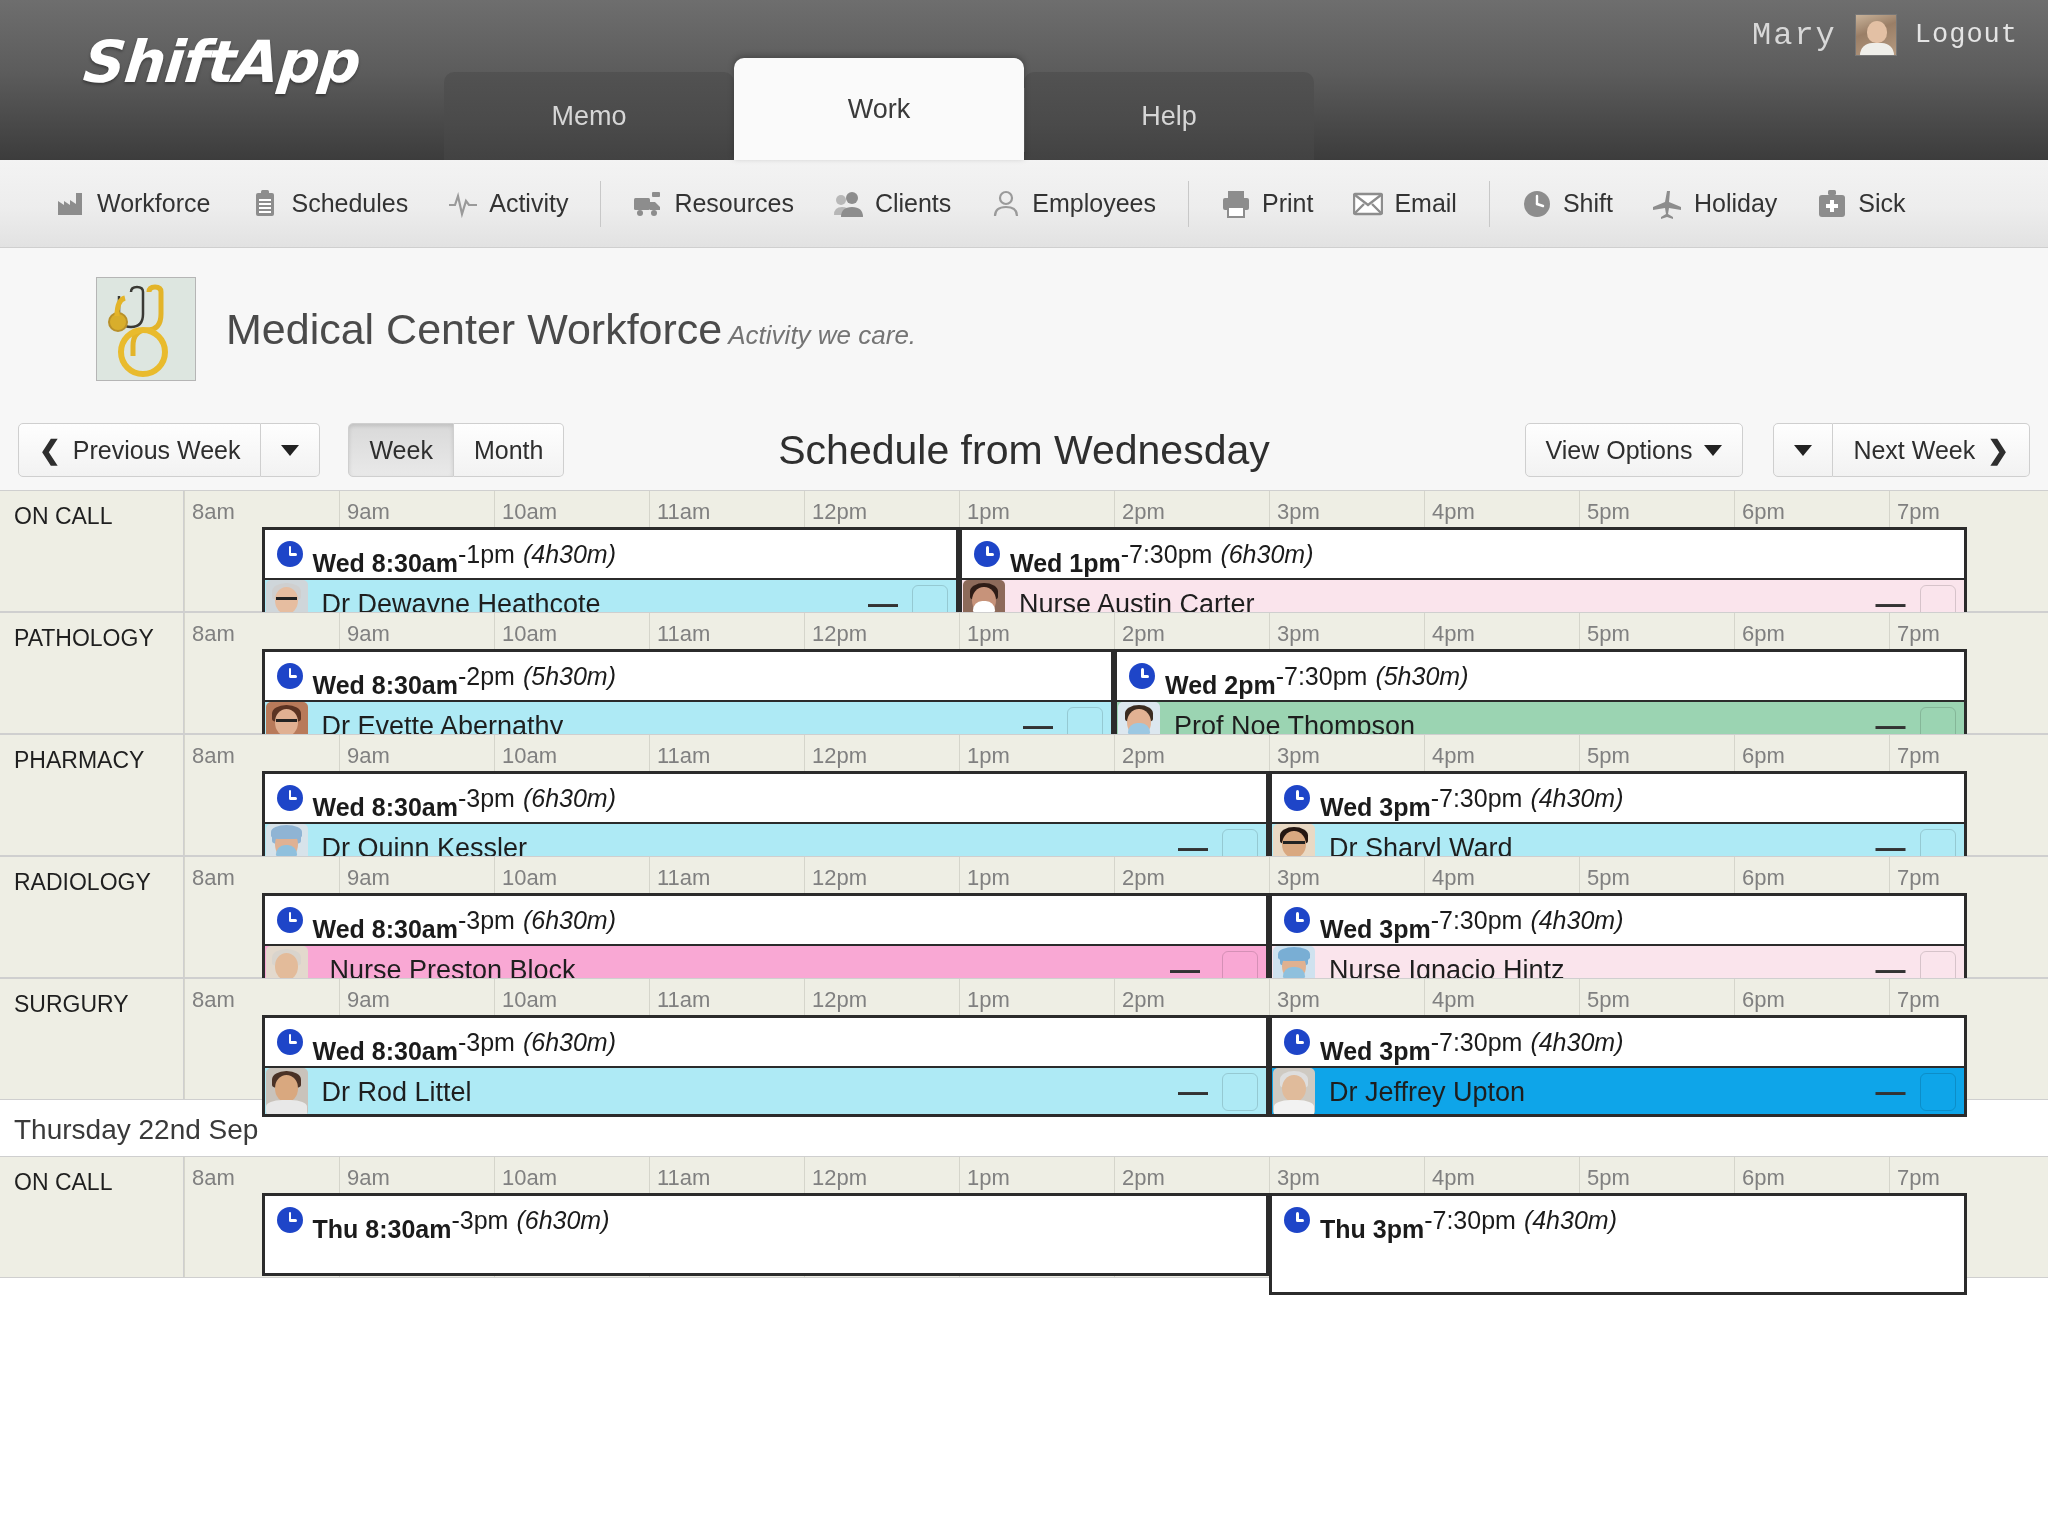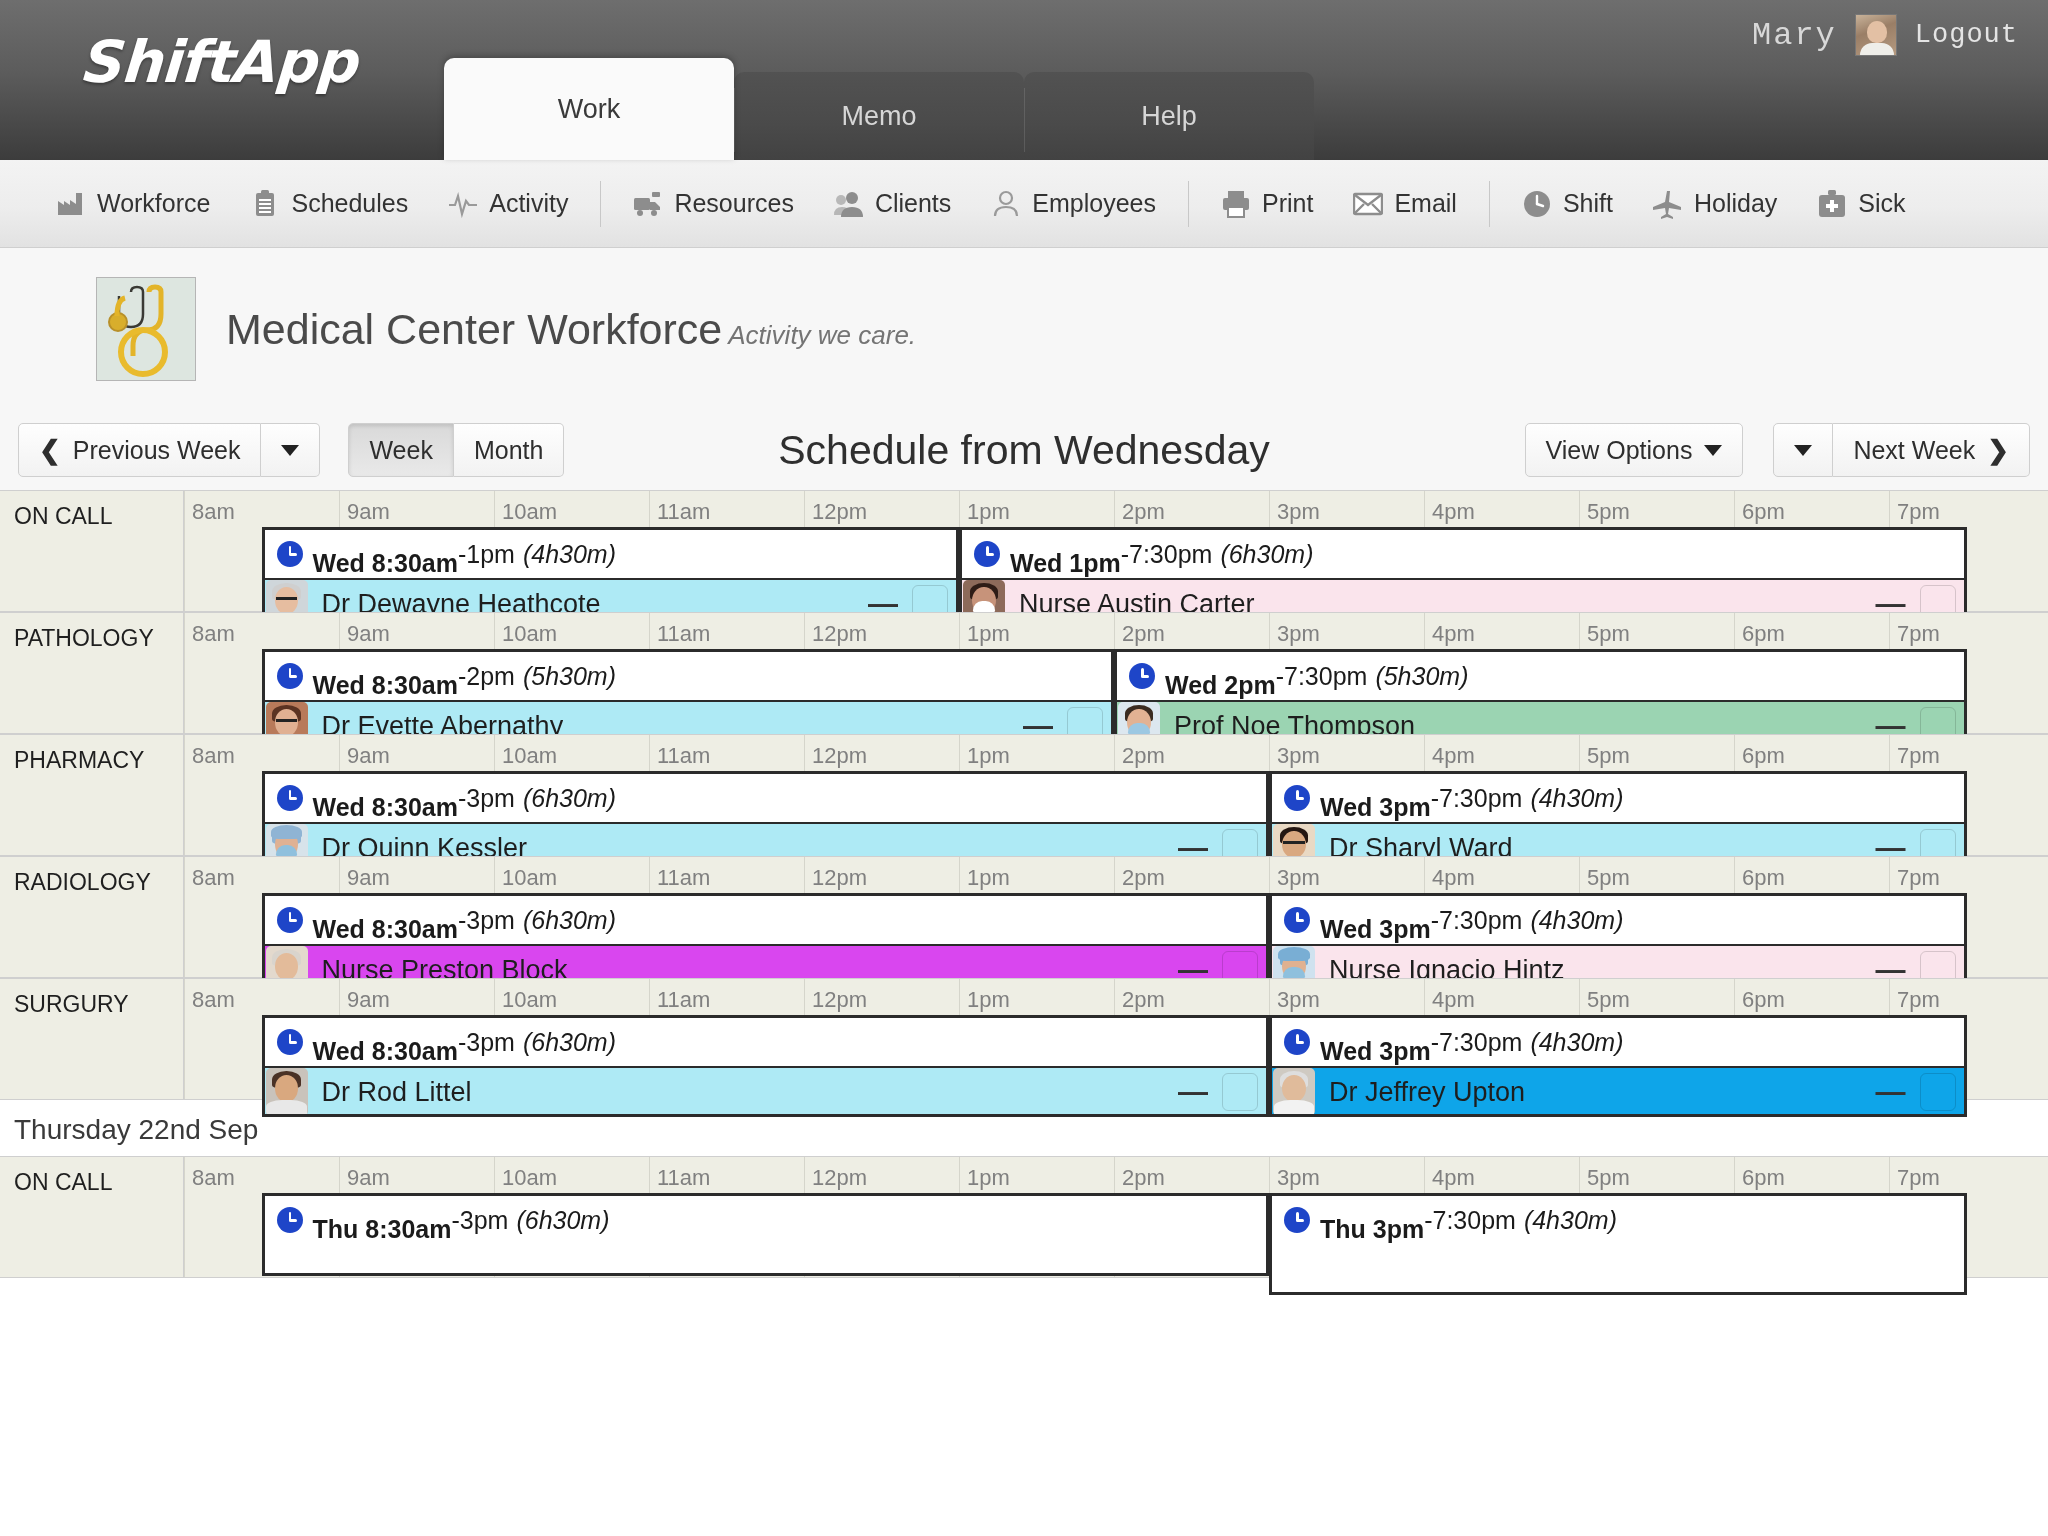--- a/index.html
+++ b/index.html
@@ -291,25 +291,25 @@
   .face .cap  { position: absolute; left: 12%; top: 2%; width: 76%; height: 30%; border-radius: 50% 50% 24% 24%; }
   .face .glasses { position: absolute; left: 24%; top: 36%; width: 52%; height: 12%; border-top: 3px solid #222; }
 </style>
 </head>
 <body>
 
 <div class="header">
   <div class="logo">ShiftApp</div>
 
   <div class="tabs">
+    <div class="tab">
+        <span>Memo</span>
+      </div>
     <div class="tab active">
         <span>Work</span>
-      </div>
-    <div class="tab">
-        <span>Memo</span>
       </div>
     <div class="tab">
         <span>Help</span>
       </div>
   </div>
 
   <div class="user-area">
     <span class="user-name">Mary</span>
     <span class="avatar-top"></span>
     <span class="logout">Logout</span>
@@ -758,21 +758,21 @@
         <div class="gcol" style="left: 1705px; width: 155px;">
           <span>7pm</span>
         </div>
         <div class="shift" style="left: 77.5px; top: 36px; width: 1007.5px; height: 102px;">
           <div class="shift-head">
             <span class="clock"></span>
             <span class="t-strong">Wed 8:30am</span>
             <span>-3pm</span>
             <span class="t-dur" style="margin-left:8px">(6h30m)</span>
           </div>
-          <div class="shift-body" style="background: #d946ef;">
+          <div class="shift-body" style="background: #f9a8d4; gap: 8px;">
             <span class="emp-avatar">
               <div class="face" style="background:#e3d9cd">
                 <div class="hair" style="background:#d9d4cd"></div>
                 <div class="skin" style="background:#e3bb9a"></div>
                 <div class="body" style="background:#ffffff"></div>
               </div>
             </span>
             <span class="emp-name">Nurse Preston Block</span>
             <span class="minus">—</span>
             <span class="slot"></span>

